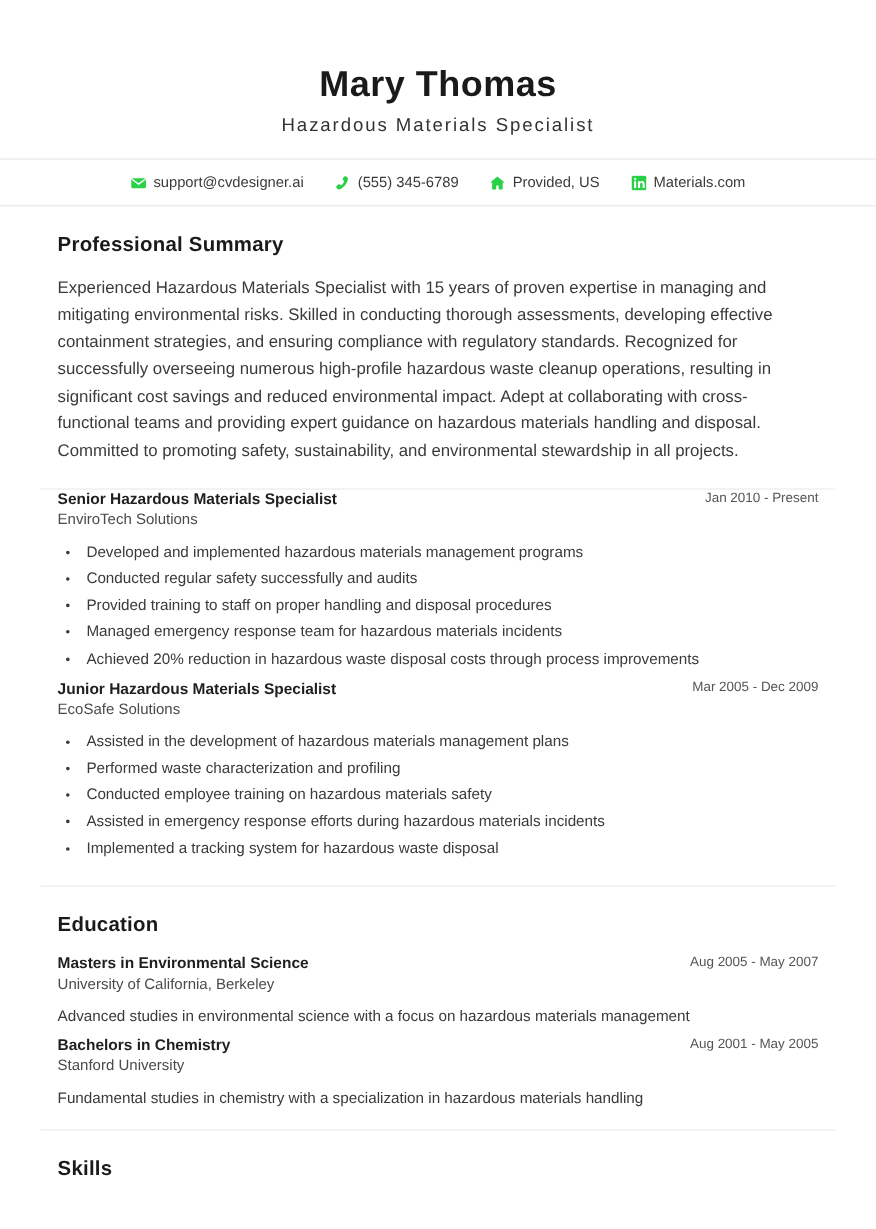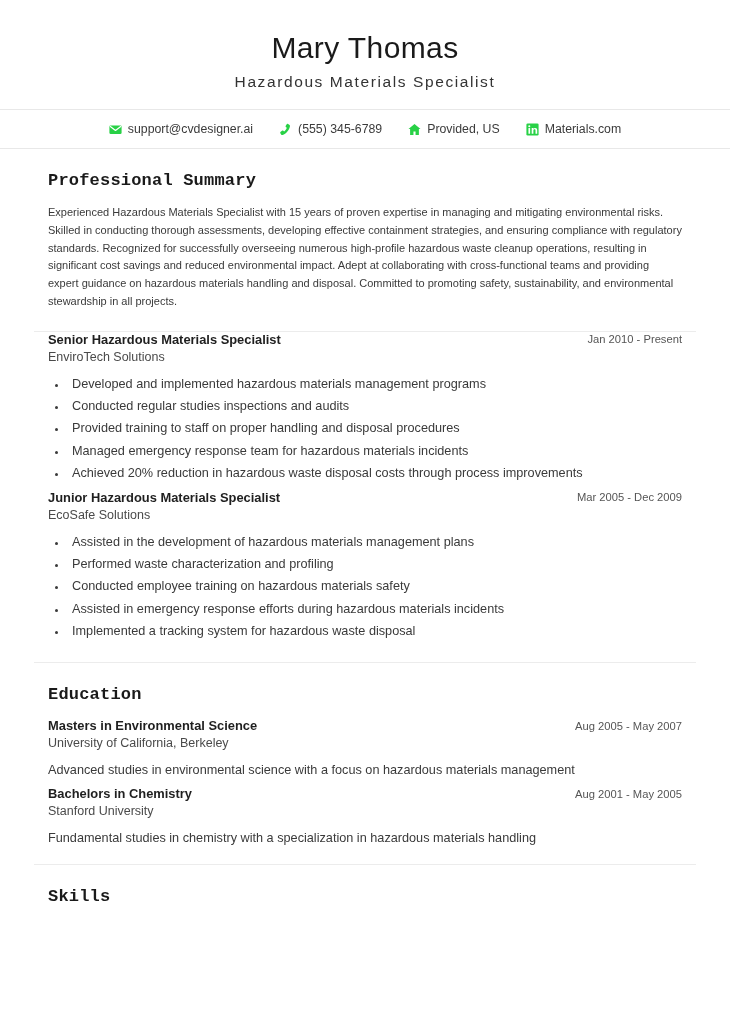--- a/index.html
+++ b/index.html
@@ -18,24 +18,25 @@
     overflow: hidden;
   }
 
   
   .header {
     padding: 30px 40px 18px 40px;
     text-align: center;
   }
   .name {
     font-size: 30px;
-    font-weight: normal;
+    font-weight: bold;
     color: #1a1a1a;
     letter-spacing: 0.4px;
     line-height: 1.2;
+    margin-top: 23px;
   }
   .job-title {
     margin-top: 7px;
     font-size: 15.5px;
     color: #333333;
     letter-spacing: 1.6px;
     font-weight: normal;
   }
 
   
@@ -76,24 +77,23 @@
     height: 1px;
     background: #ececec;
     margin: 0 34px;
   }
   .section-title {
     font-size: 17px;
     font-weight: bold;
     color: #1a1a1a;
     letter-spacing: 0.2px;
     margin: 22px 0 14px 8px;
-    font-family: Liberation Mono, monospace;
   }
   .summary-text {
-    font-size: 11px;
+    font-size: 14px;
     line-height: 1.62;
     color: #3a3a3a;
     margin: 0 8px 20px 8px;
     text-align: left;
   }
 
   
   .entry {
     margin: 0 8px 6px 8px;
   }
@@ -205,21 +205,21 @@
   <div class="section exp-block">
 
     <div class="entry">
       <div class="entry-head">
         <span class="entry-role">Senior Hazardous Materials Specialist</span>
         <span class="entry-date">Jan 2010 - Present</span>
       </div>
       <div class="entry-org">EnviroTech Solutions</div>
       <ul class="bullets">
         <li>Developed and implemented hazardous materials management programs</li>
-        <li>Conducted regular studies inspections and audits</li>
+        <li>Conducted regular safety successfully and audits</li>
         <li>Provided training to staff on proper handling and disposal procedures</li>
         <li>Managed emergency response team for hazardous materials incidents</li>
         <li>Achieved 20% reduction in hazardous waste disposal costs through process improvements</li>
       </ul>
     </div>
 
     <div class="entry">
       <div class="entry-head">
         <span class="entry-role">Junior Hazardous Materials Specialist</span>
         <span class="entry-date">Mar 2005 - Dec 2009</span>

